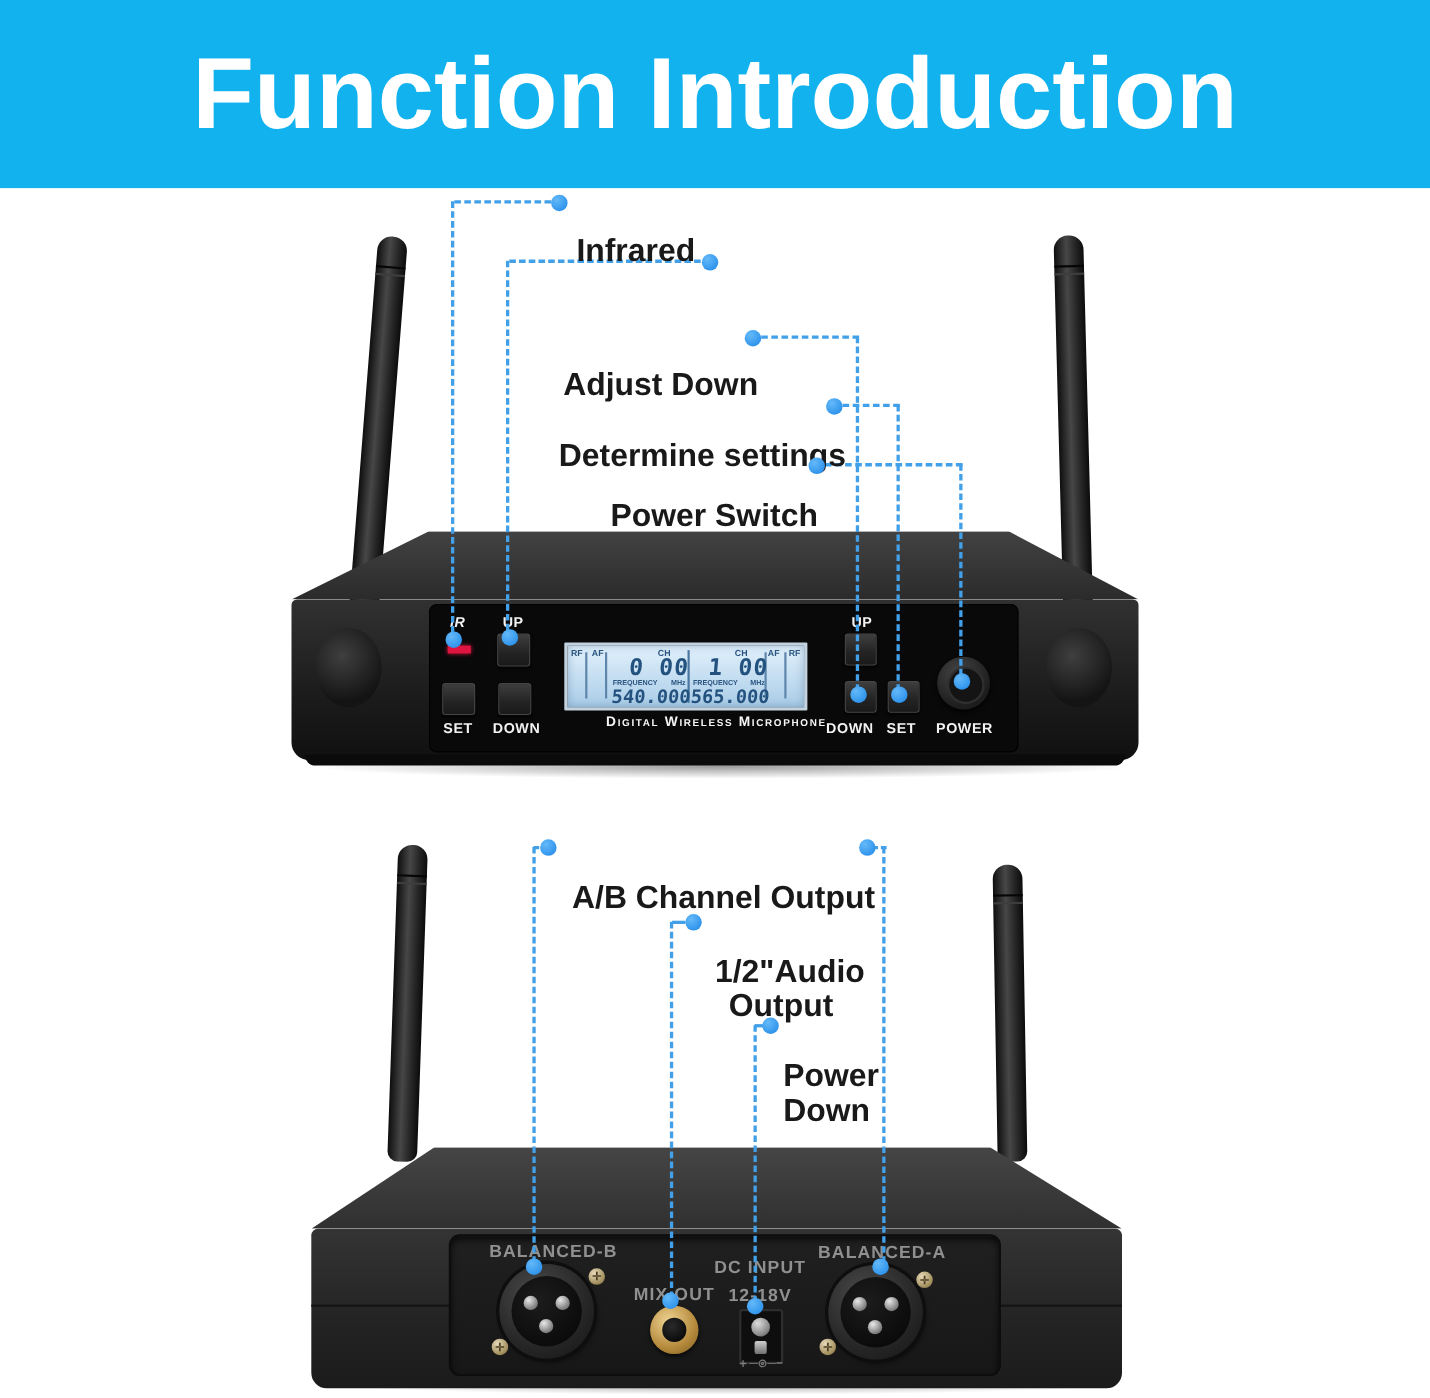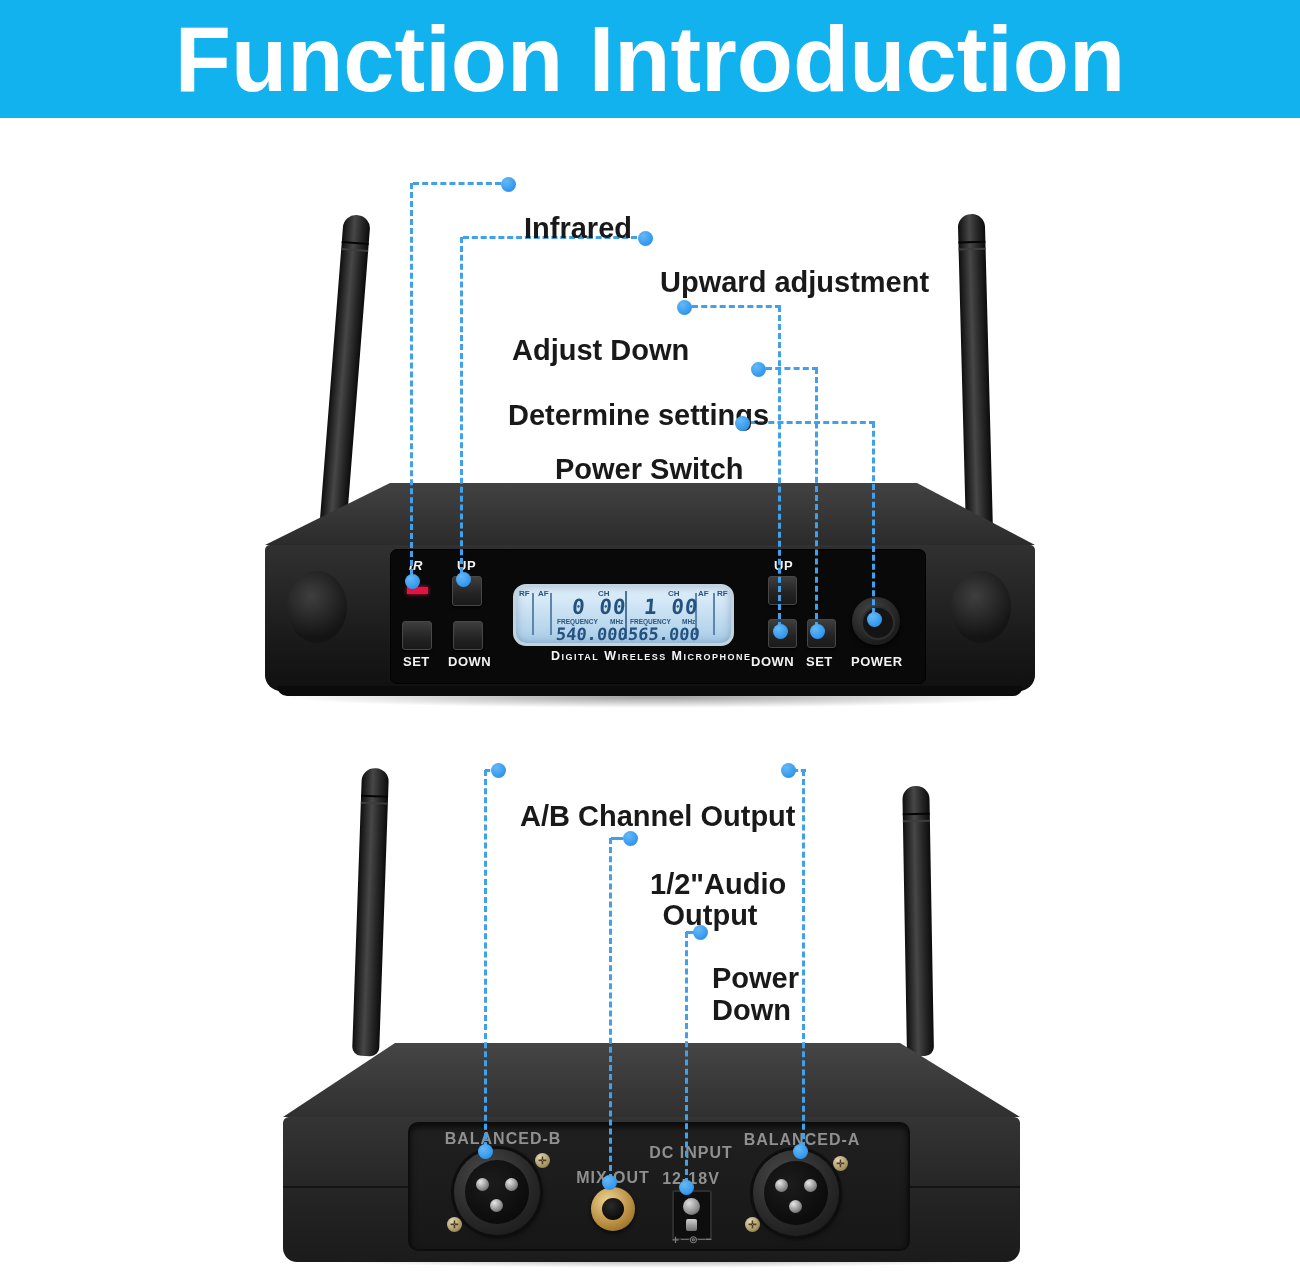--- a/index.html
+++ b/index.html
@@ -1,41 +1,41 @@
 <!DOCTYPE html>
 <html><head>
 <meta charset="utf-8">
 <style>
   html,body{margin:0;padding:0;background:#ffffff;}
   #stage{position:relative;width:1300px;height:1271px;background:#ffffff;overflow:hidden;
          font-family:"Liberation Sans",sans-serif;}
   .abs{position:absolute;}
   
-  .banner{left:0;top:0;width:1300px;height:118px;background:#12b2ee;display:flex;
+  .banner{left:0;top:0;width:1300px;height:171px;background:#12b2ee;display:flex;
           align-items:center;justify-content:center;}
   .banner h1{margin:0;color:#ffffff;font-size:92px;font-weight:bold;letter-spacing:0px;}
   
   .callout{font-size:29px;font-weight:bold;color:#191919;white-space:nowrap;z-index:40;margin-top:44px;}
   
   .dash-h{height:0;border-top:3px dashed #42a0e8;z-index:30;}
   .dash-v{width:0;border-left:3px dashed #42a0e8;z-index:30;}
   .dot{width:15px;height:15px;border-radius:50%;z-index:50;
        background:radial-gradient(circle at 35% 30%, #64b9f8, #1d87e8);}
   
   .antenna{width:27px;background:linear-gradient(90deg,#0e0e0e,#474747 42%,#262626 72%,#0b0b0b);
            border-radius:13px 13px 9px 9px;z-index:4;}
   .antenna .ring{position:absolute;left:0;top:27px;width:100%;height:5px;
                  border-top:2px solid #060606;border-bottom:2px solid #3d3d3d;}
   .mount{border-radius:50%;background:radial-gradient(circle at 40% 35%,#3f3f3f,#141414 70%);z-index:5;}
   .shadow{background:radial-gradient(ellipse at center, rgba(0,0,0,0.38), rgba(0,0,0,0) 70%);z-index:1;}
   .btn{background:linear-gradient(180deg,#3e3e3e,#232323 60%,#1a1a1a);border:1px solid #474747;
        border-radius:3px;box-shadow:0 2px 2px rgba(0,0,0,.6);}
   .plabel{color:#f2f2f2;font-size:13px;font-weight:bold;letter-spacing:.5px;white-space:nowrap;}
   
-  .lcd{background:linear-gradient(180deg,#e2f1fc,#a9cce7);border:3px solid #c2d2df;border-radius:13px;
+  .lcd{background:linear-gradient(180deg,#e2f1fc,#a9cce7);border:3px solid #c2d2df;border-radius:1px;
        box-shadow:inset 0 0 8px rgba(40,80,120,.35);}
   .lcd .tiny{position:absolute;font-size:8px;font-weight:bold;color:#2a5580;letter-spacing:0px;white-space:nowrap;}
   .lcd .micro{position:absolute;font-size:6.5px;font-weight:bold;color:#2a5580;white-space:nowrap;}
   .seg{position:absolute;font-family:"DejaVu Sans Mono",monospace;font-weight:bold;color:#24527f;
        transform:skewX(-5deg);white-space:nowrap;}
   .meter{position:absolute;width:0;border-left:2px solid #5e86ab;}
   
   .rlabel{position:absolute;color:#909090;font-size:16px;font-weight:bold;letter-spacing:1px;
           text-align:center;white-space:nowrap;}
   .xlr{position:absolute;border-radius:50%;background:radial-gradient(circle at 38% 32%,#4a4a4a,#262626 60%,#151515);
@@ -51,21 +51,20 @@
 </head>
 <body>
 
 <div id="stage">
 
   <div class="abs banner">
     <h1>Function Introduction</h1>
   </div>
 
   <div class="abs callout" style="left:524px;top:168px;">Infrared</div>
-  <div class="abs callout" style="left:660px;top:222px;">Upward adjustment</div>
   <div class="abs callout" style="left:512px;top:290px;">Adjust Down</div>
   <div class="abs callout" style="left:508px;top:355px;">Determine settings</div>
   <div class="abs callout" style="left:555px;top:409px;">Power Switch</div>
 
   <div class="abs dash-h" style="left:413px;top:182px;width:88px;"></div>
   <div class="abs dash-v" style="left:410px;top:183px;height:392px;"></div>
   <div class="abs dash-h" style="left:463px;top:236px;width:174px;"></div>
   <div class="abs dash-v" style="left:460px;top:237px;height:336px;"></div>
   <div class="abs dash-h" style="left:692px;top:305px;width:89px;"></div>
   <div class="abs dash-v" style="left:778px;top:306px;height:322px;"></div>

